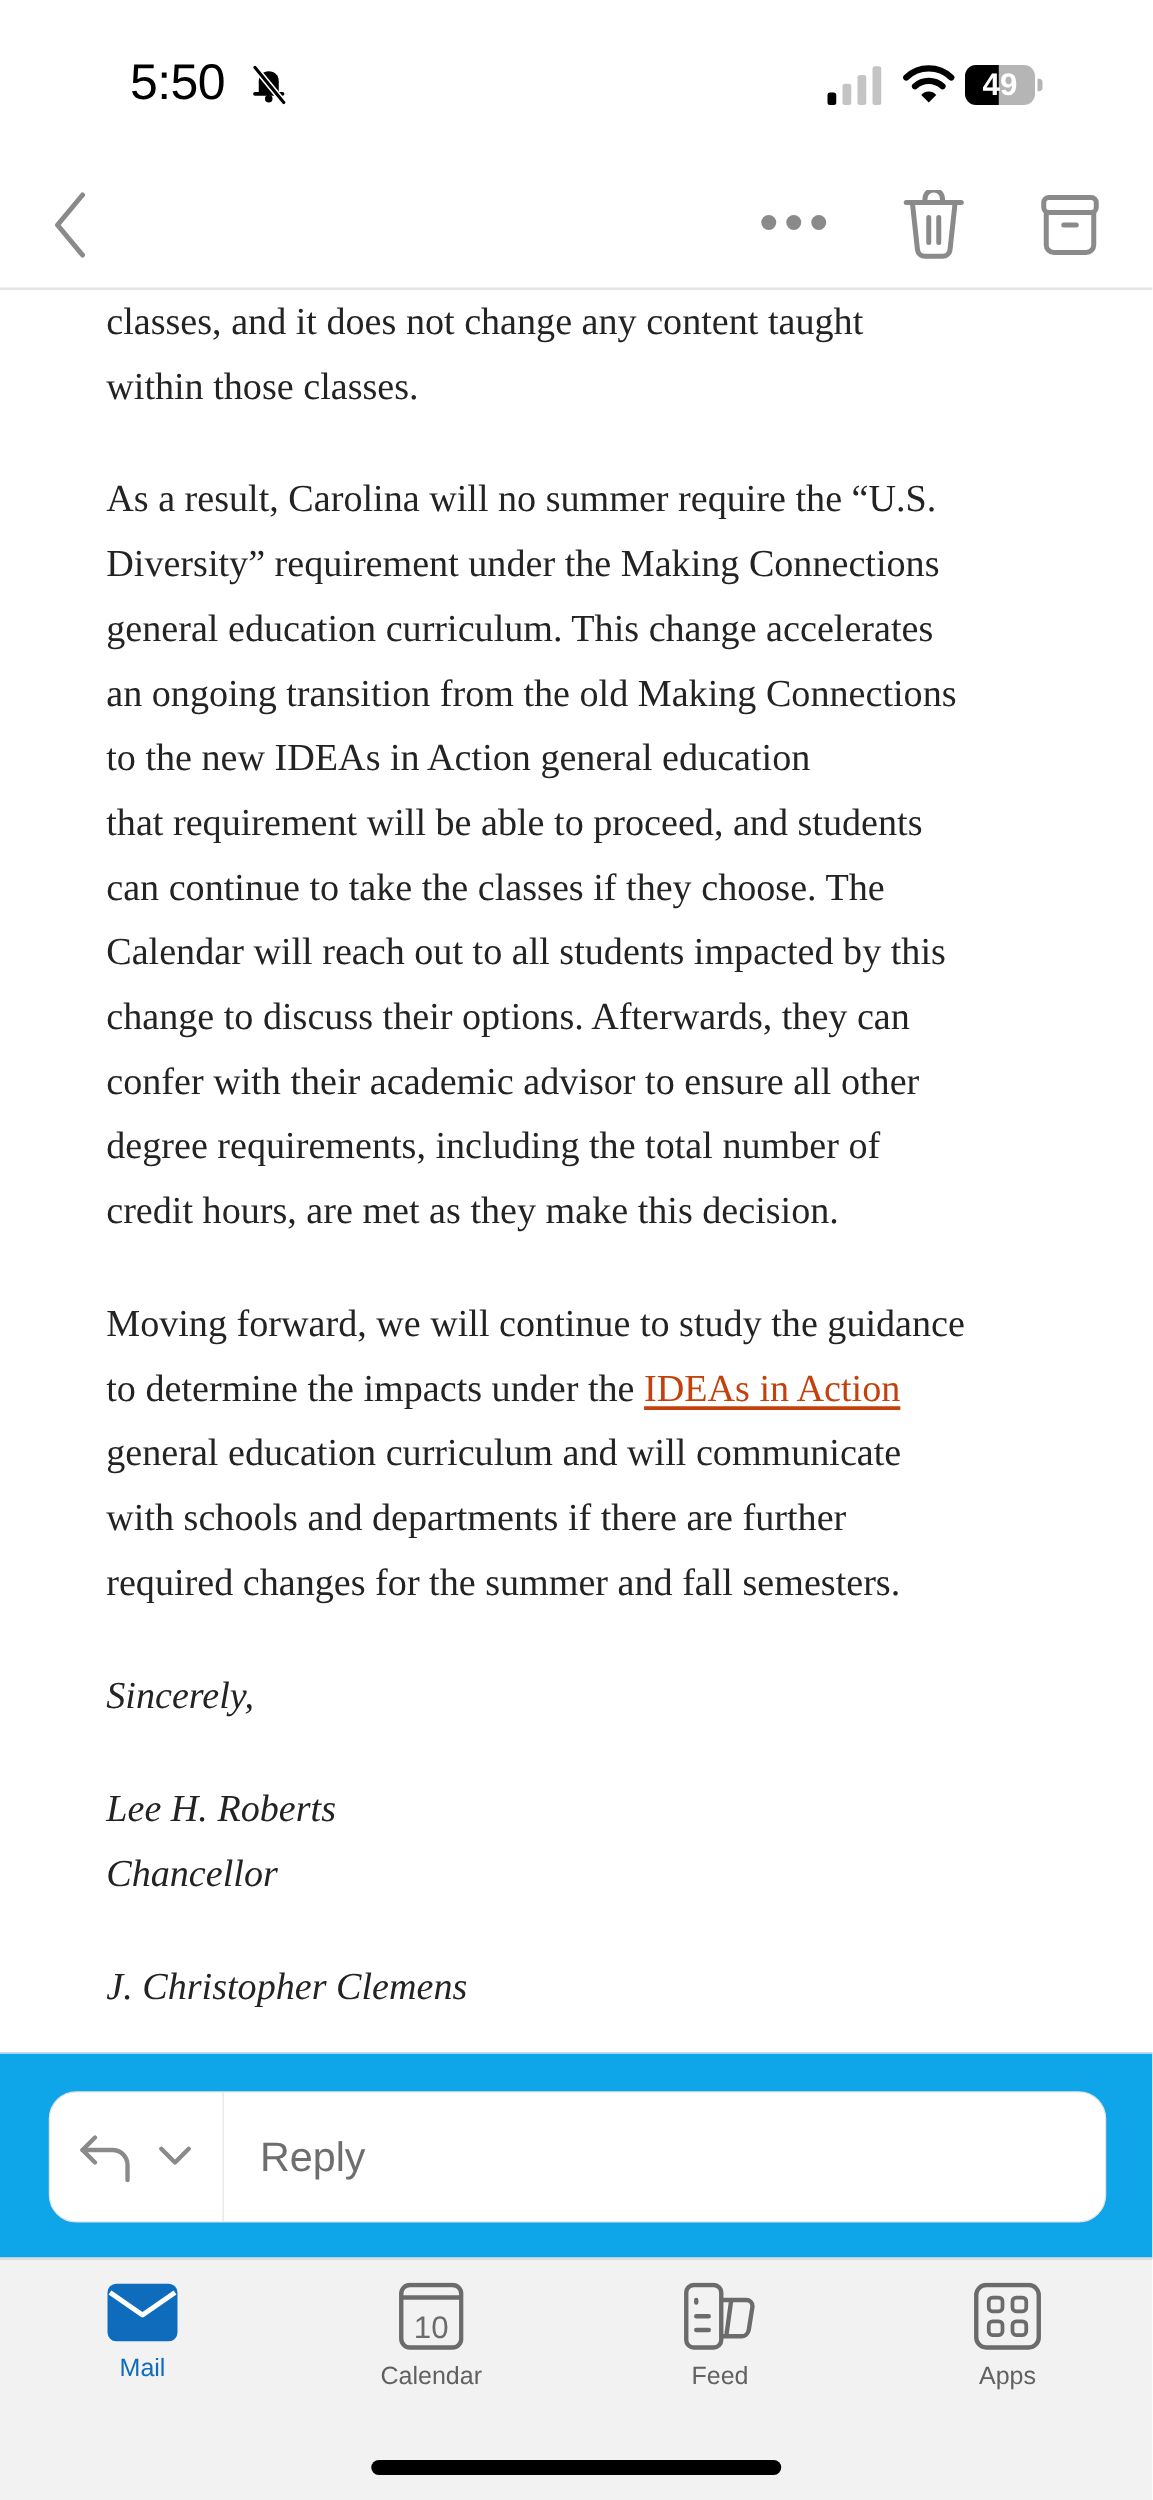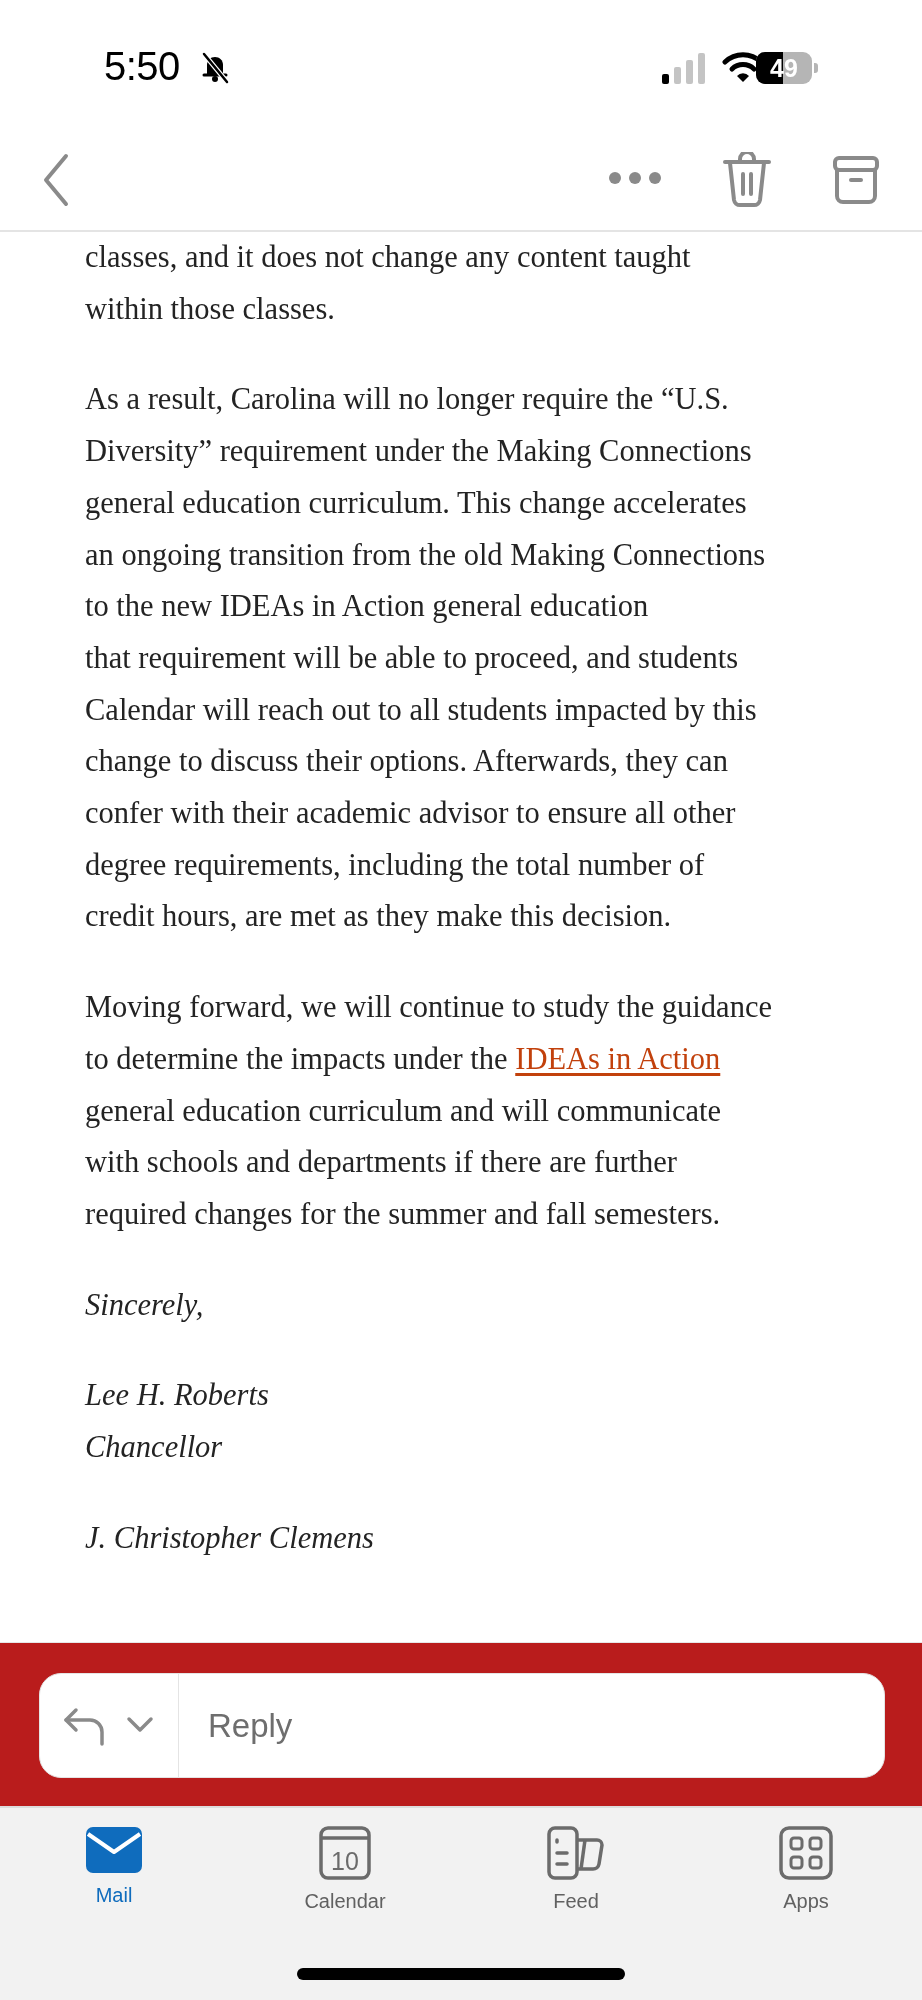--- a/index.html
+++ b/index.html
@@ -2,41 +2,41 @@
 <html><head>
 <meta charset="utf-8">
 <style>
   html, body { margin:0; padding:0; }
   body { width:922px; height:2000px; position:relative; overflow:hidden; background:#ffffff; font-family:"Liberation Sans", sans-serif; color:#1f1f1f; }
   .status { position:absolute; left:0; top:0; width:922px; height:130px; }
   .time { position:absolute; left:104px; top:44px; font-size:40px; font-weight:400; letter-spacing:-0.5px; color:#000; font-family:"Liberation Sans", sans-serif; }
   .bell { position:absolute; left:198px; top:50px; width:34px; height:34px; }
   .signal { position:absolute; left:660px; top:52px; width:50px; height:34px; }
   .wifi { position:absolute; left:722px; top:50px; width:42px; height:34px; }
-  .battery { position:absolute; left:756px; top:52px; width:62px; height:22px; }
+  .battery { position:absolute; left:772px; top:52px; width:62px; height:22px; }
   .batt-body { position:absolute; left:0; top:0; width:56px; height:32px; border-radius:9px; background:#b5b5b5; overflow:hidden; }
   .batt-fill { position:absolute; left:0; top:0; height:32px; background:#000; }
   .batt-text { position:absolute; left:0; top:0; width:56px; height:32px; line-height:32px; text-align:center; color:#fff; font-weight:700; font-size:25px; }
   .batt-tip { position:absolute; left:58px; top:11px; width:4px; height:10px; border-radius:0 3px 3px 0; background:#b5b5b5; }
 
   .navbar { position:absolute; left:0; top:130px; width:922px; height:100px; border-bottom:2px solid #e4e4e4; background:#fff; }
   .nav-icon { position:absolute; display:block; cursor:pointer; }
   .back { left:36px; top:22px; width:40px; height:56px; }
   .more { left:606px; top:30px; width:58px; height:36px; }
   .trash { left:722px; top:22px; width:50px; height:56px; }
   .archive { left:832px; top:24px; width:48px; height:52px; }
 
   .content { position:absolute; left:0; top:232px; width:922px; height:1410px; overflow:hidden;padding-left:48px; }
   .body-text { position:absolute; left:85px; top:0; width:800px; font-family:"Liberation Serif", serif; font-size:30.5px; line-height:51.7px; color:#232323; }
   .body-text p { margin:0 0 39px 0; }
   .body-text .line { display:block; white-space:nowrap; }
   .body-text a { color:#c2410c; text-decoration:underline; text-underline-offset:4px; }
   .sig p { margin:0 0 39px 0;font-style:italic; }
 
-  .reply-area { position:absolute; left:0; top:1642px; width:922px; height:164px; background:#b91c1c; border-top:1px solid #e6e6e6; }
+  .reply-area { position:absolute; left:0; top:1642px; width:922px; height:164px; background:#0ea5e9; border-top:1px solid #e6e6e6; }
   .reply-pill { position:absolute; left:39px; top:30px; width:844px; height:103px; background:#fff; border:1px solid #e4e4e4; border-radius:22px; }
   .reply-actions { position:absolute; left:0; top:0; width:138px; height:103px; border-right:1px solid #e4e4e4; cursor:pointer; }
   .reply-arrow { position:absolute; left:22px; top:32px; width:46px; height:40px; }
   .reply-chevron { position:absolute; left:86px; top:40px; width:28px; height:22px; }
   .reply-input { position:absolute; left:168px; top:0; height:103px; line-height:103px; font-size:33px; color:#6e6e6e; cursor:text; }
 
   .tabbar { position:absolute; left:0; top:1806px; width:922px; height:194px; background:#f2f2f2; border-top:2px solid #dcdcdc; }
   .tab { position:absolute; top:18px; width:180px; height:110px; text-align:center; cursor:pointer; }
   .tab svg { display:block; margin:0 auto; }
   .tab-label { display:block; margin-top:10px; font-size:20px; color:#616161; }
@@ -97,26 +97,27 @@
   </svg>
 </div>
 
 <div class="content">
   <div class="body-text">
     <p>
       <span class="line">classes, and it does not change any content taught</span>
       <span class="line">within those classes.</span>
     </p>
     <p>
-      <span class="line">As a result, Carolina will no longer require the “U.S.</span>
+      <span class="line">As a result, Carolina will no summer require the “U.S.</span>
       <span class="line">Diversity” requirement under the Making Connections</span>
       <span class="line">general education curriculum. This change accelerates</span>
       <span class="line">an ongoing transition from the old Making Connections</span>
       <span class="line">to the new IDEAs in Action general education</span>
       <span class="line">that requirement will be able to proceed, and students</span>
+      <span class="line">can continue to take the classes if they choose. The</span>
       <span class="line">Calendar will reach out to all students impacted by this</span>
       <span class="line">change to discuss their options. Afterwards, they can</span>
       <span class="line">confer with their academic advisor to ensure all other</span>
       <span class="line">degree requirements, including the total number of</span>
       <span class="line">credit hours, are met as they make this decision.</span>
     </p>
     <p>
       <span class="line">Moving forward, we will continue to study the guidance</span>
       <span class="line"><span>to determine the impacts under the </span><a href="#">IDEAs in Action</a></span>
       <span class="line">general education curriculum and will communicate</span>

